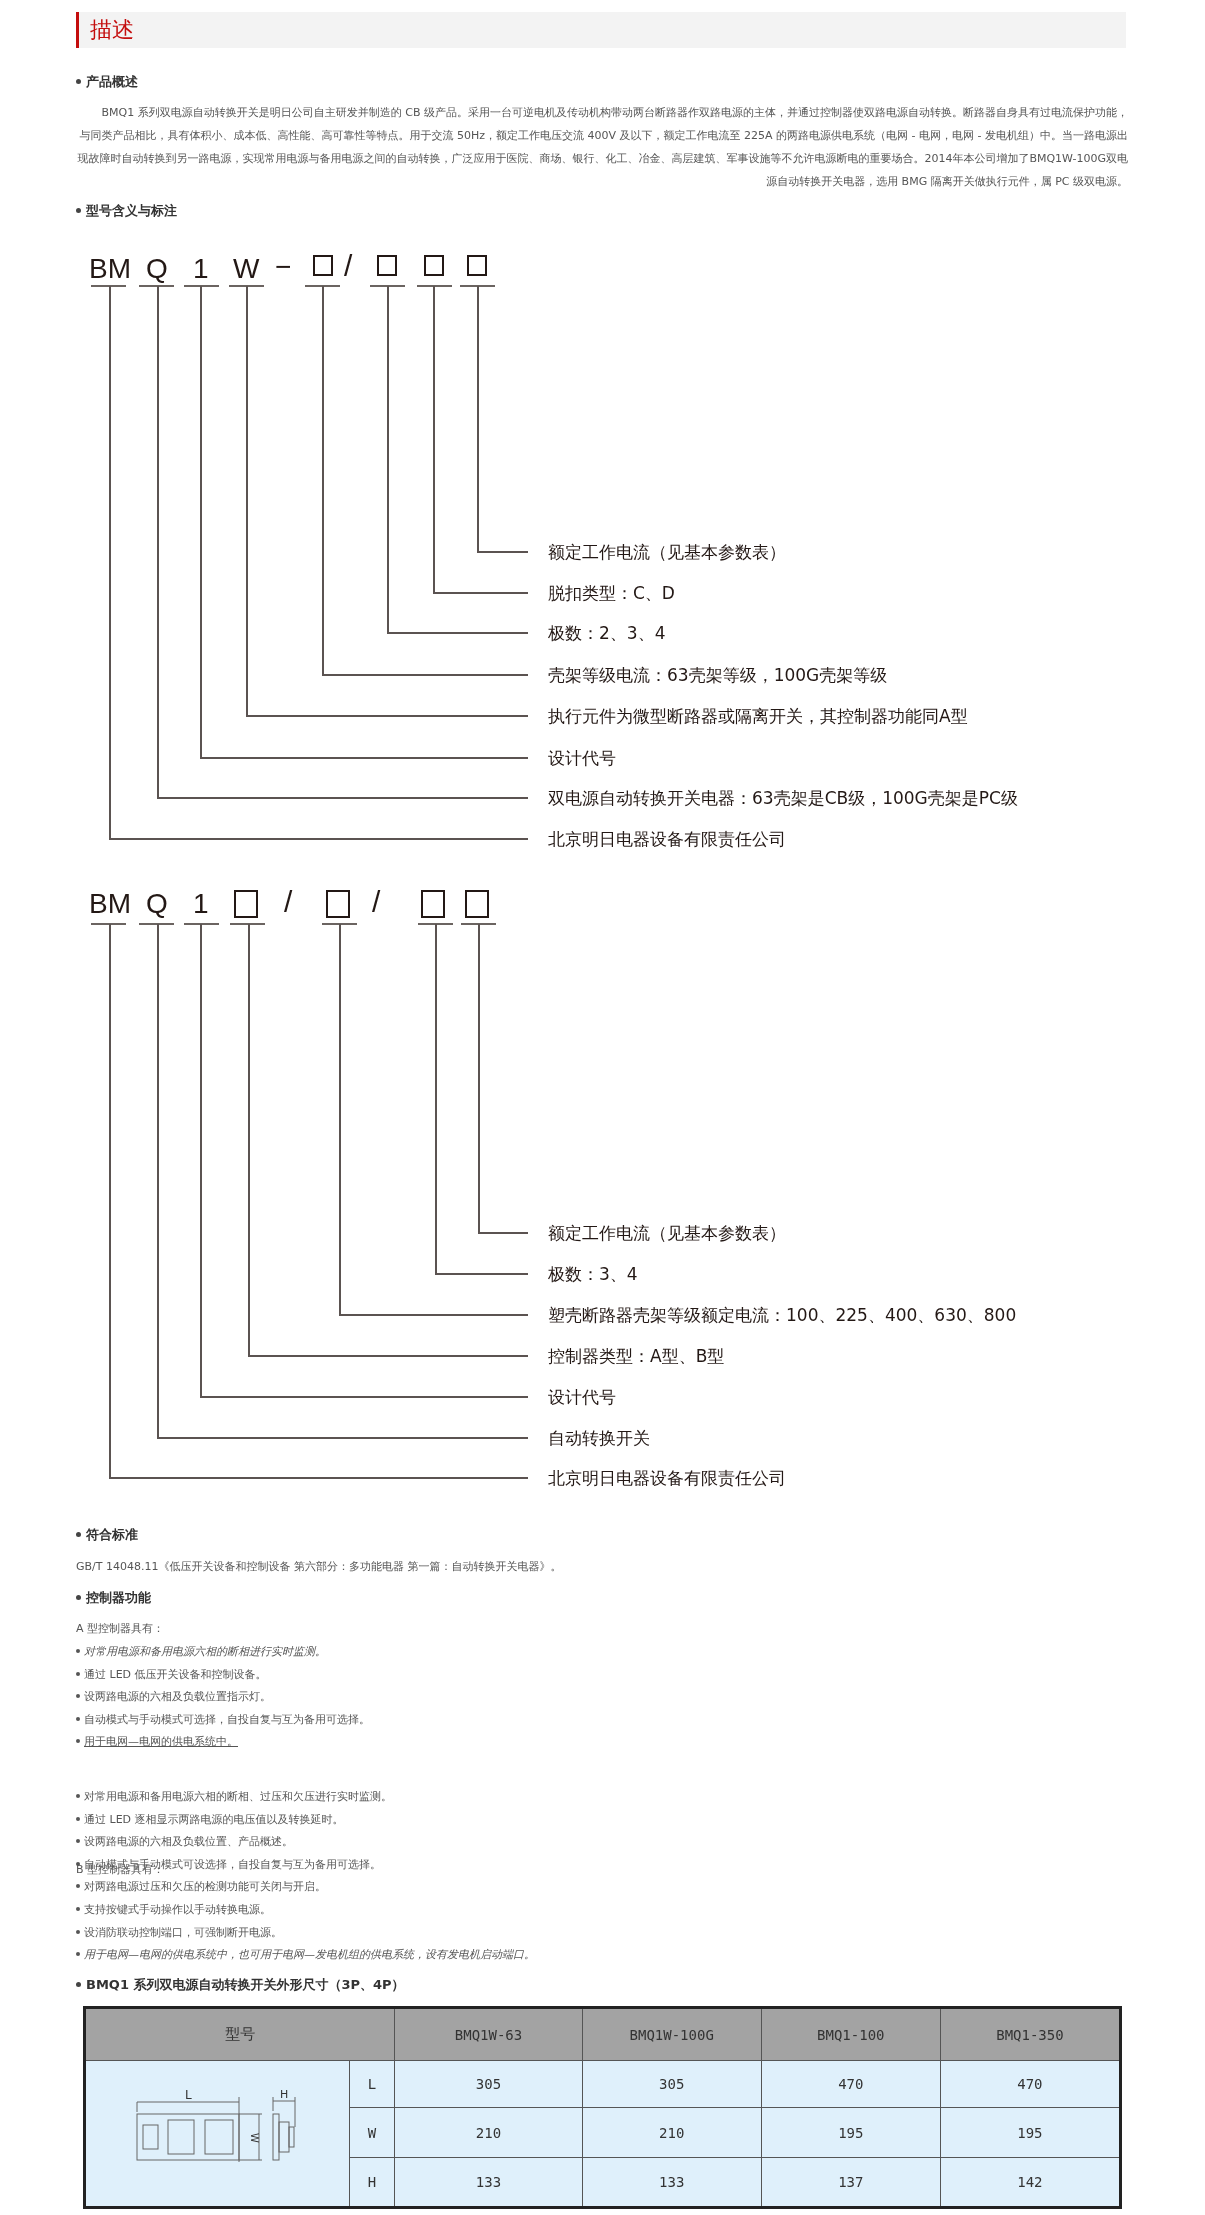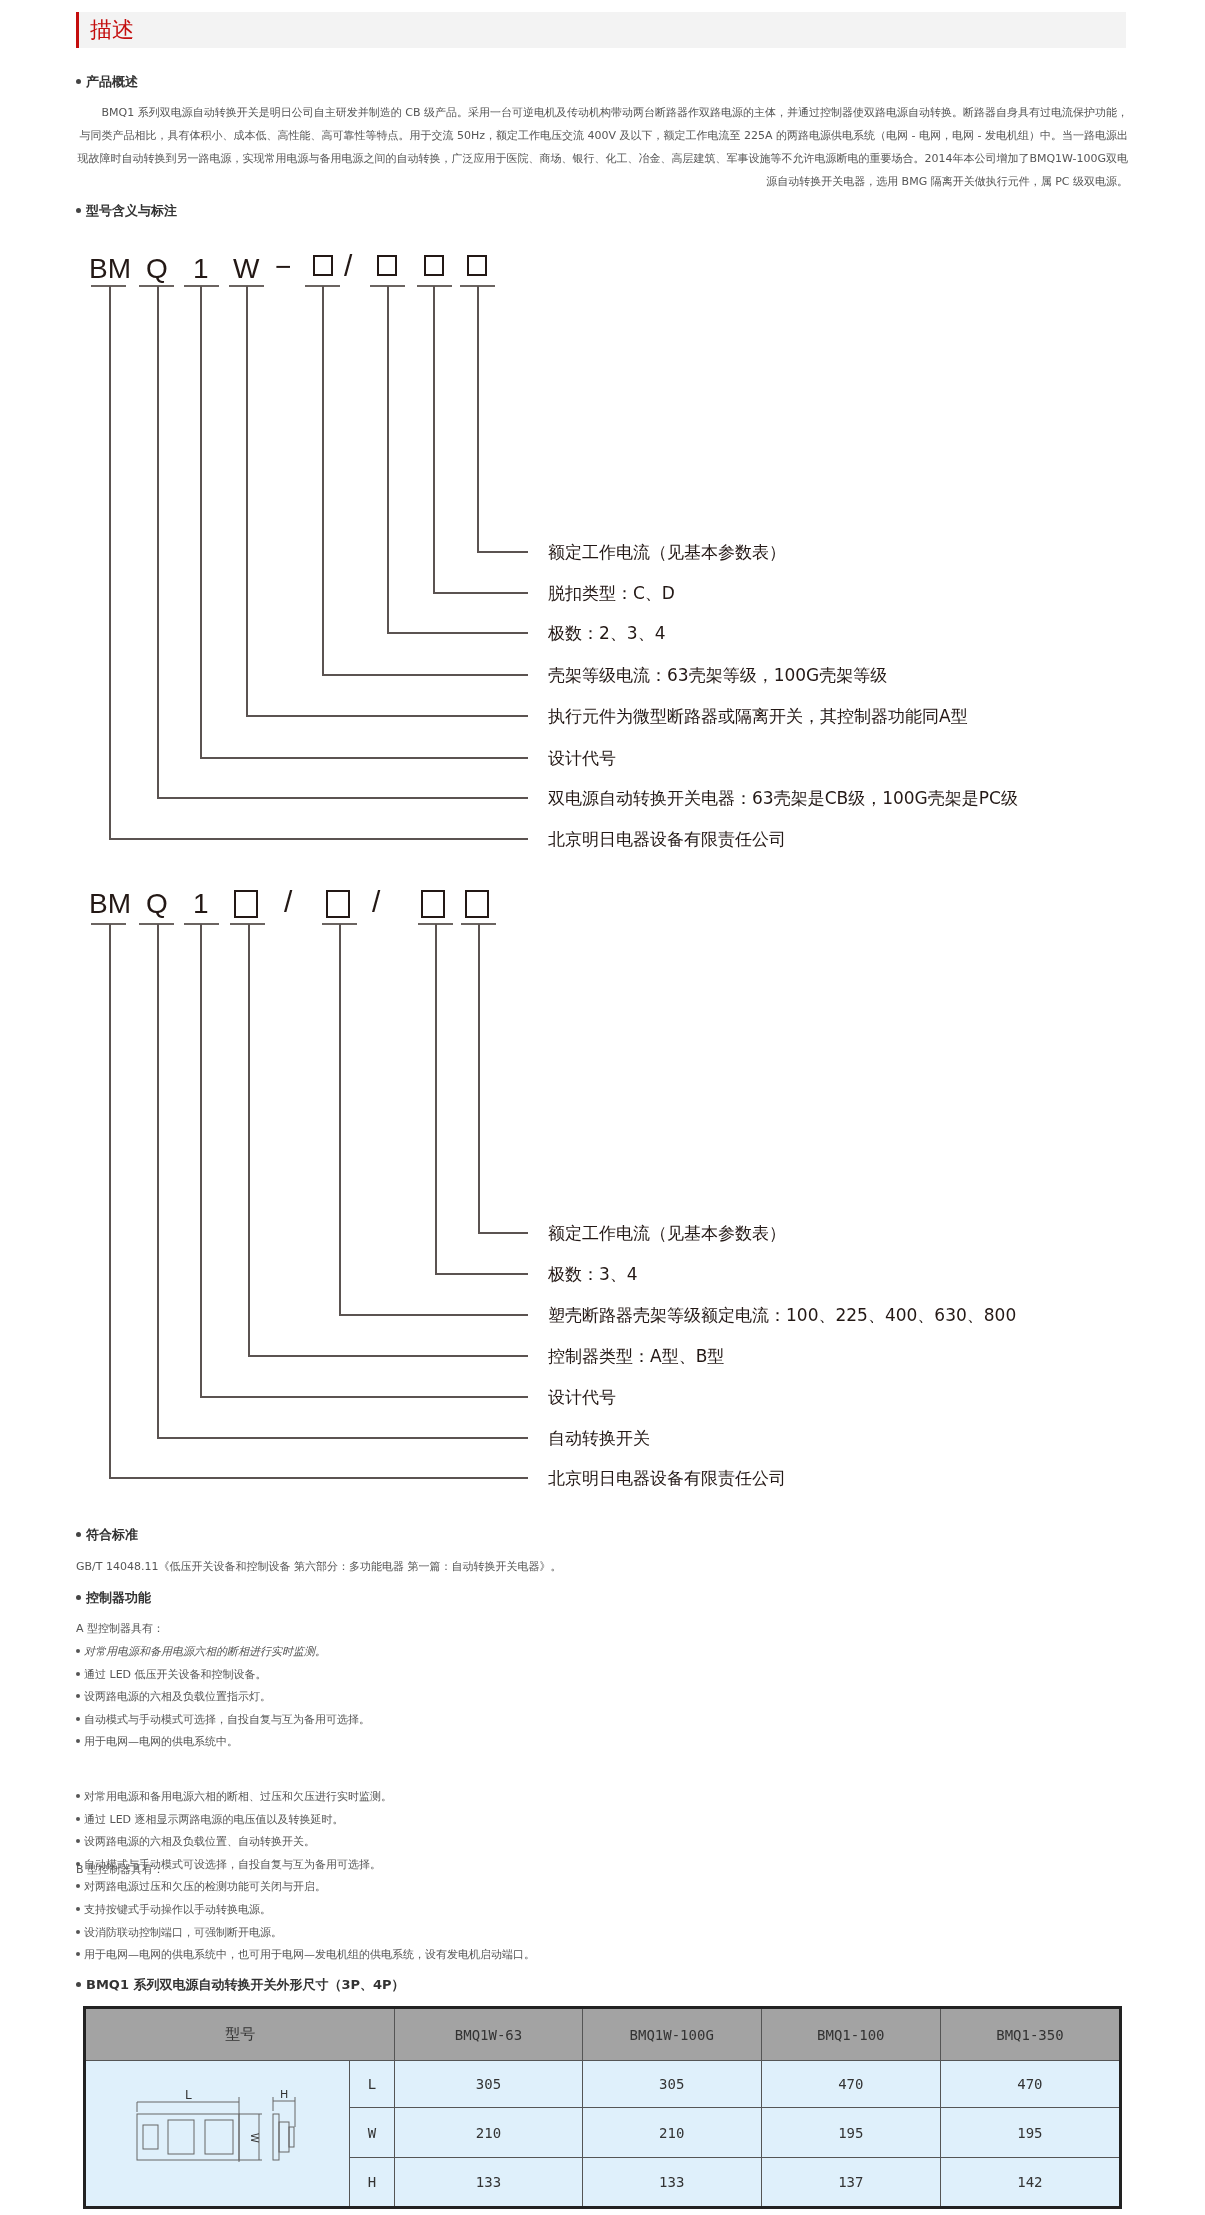--- a/index.html
+++ b/index.html
@@ -142,32 +142,32 @@
 
 <div class="abs sec" style="left:76px;top:1589px;">
   <span class="dot"></span><span>控制器功能</span>
 </div>
 <div class="abs txt" style="left:76px;top:1621px;">A 型控制器具有：</div>
 <div class="abs" style="left:76px;top:1644px;">
   <div class="txt" style="height:22.5px;font-style:italic;"><span class="dot"></span><span>对常用电源和备用电源六相的断相进行实时监测。</span></div>
   <div class="txt" style="height:22.5px;"><span class="dot"></span><span>通过 LED 低压开关设备和控制设备。</span></div>
   <div class="txt" style="height:22.5px;"><span class="dot"></span><span>设两路电源的六相及负载位置指示灯。</span></div>
   <div class="txt" style="height:22.5px;"><span class="dot"></span><span>自动模式与手动模式可选择，自投自复与互为备用可选择。</span></div>
-  <div class="txt" style="height:22.5px;"><span class="dot"></span><span>用于电网—电网的供电系统中。</span></div>
+  <div class="txt" style="height:22.5px;text-decoration:underline;"><span class="dot"></span><span>用于电网—电网的供电系统中。</span></div>
 </div>
 <div class="abs txt" style="left:76px;top:1862px;">B 型控制器具有：</div>
 <div class="abs" style="left:76px;top:1789px;">
   <div class="txt" style="height:22.6px;"><span class="dot"></span><span>对常用电源和备用电源六相的断相、过压和欠压进行实时监测。</span></div>
   <div class="txt" style="height:22.6px;"><span class="dot"></span><span>通过 LED 逐相显示两路电源的电压值以及转换延时。</span></div>
-  <div class="txt" style="height:22.6px;"><span class="dot"></span><span>设两路电源的六相及负载位置、自动转换开关。</span></div>
+  <div class="txt" style="height:22.6px;"><span class="dot"></span><span>设两路电源的六相及负载位置、产品概述。</span></div>
   <div class="txt" style="height:22.6px;"><span class="dot"></span><span>自动模式与手动模式可设选择，自投自复与互为备用可选择。</span></div>
   <div class="txt" style="height:22.6px;"><span class="dot"></span><span>对两路电源过压和欠压的检测功能可关闭与开启。</span></div>
   <div class="txt" style="height:22.6px;"><span class="dot"></span><span>支持按键式手动操作以手动转换电源。</span></div>
   <div class="txt" style="height:22.6px;"><span class="dot"></span><span>设消防联动控制端口，可强制断开电源。</span></div>
-  <div class="txt" style="height:22.6px;"><span class="dot"></span><span>用于电网—电网的供电系统中，也可用于电网—发电机组的供电系统，设有发电机启动端口。</span></div>
+  <div class="txt" style="height:22.6px;font-style:italic;"><span class="dot"></span><span>用于电网—电网的供电系统中，也可用于电网—发电机组的供电系统，设有发电机启动端口。</span></div>
 </div>
 
 <div class="abs sec" style="left:76px;top:1976px;">
   <span class="dot"></span><span>BMQ1 系列双电源自动转换开关外形尺寸（3P、4P）</span>
 </div>
 
 <table class="dim">
   <colgroup>
     <col style="width:260px">
       <col style="width:45px">

